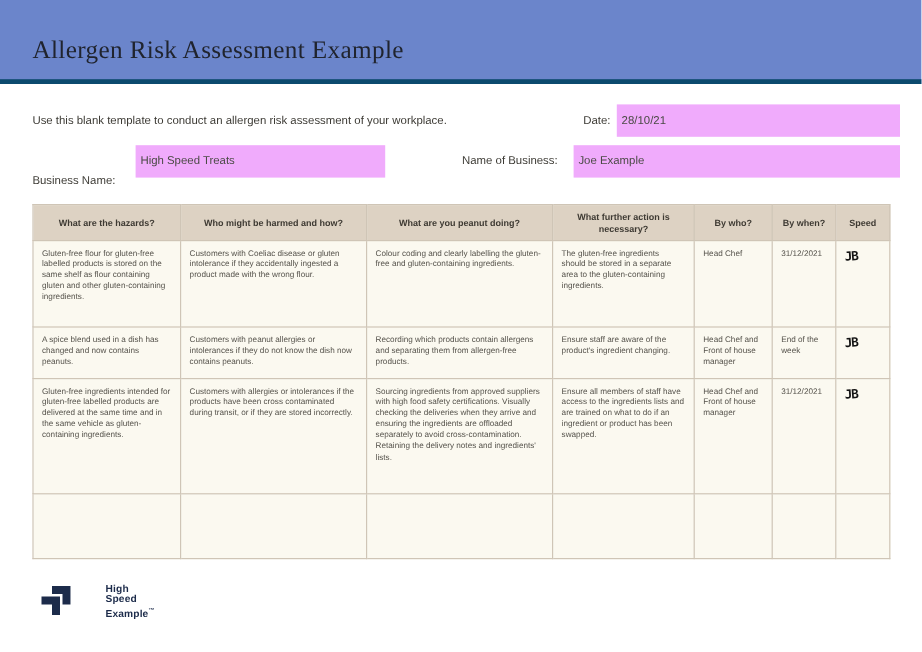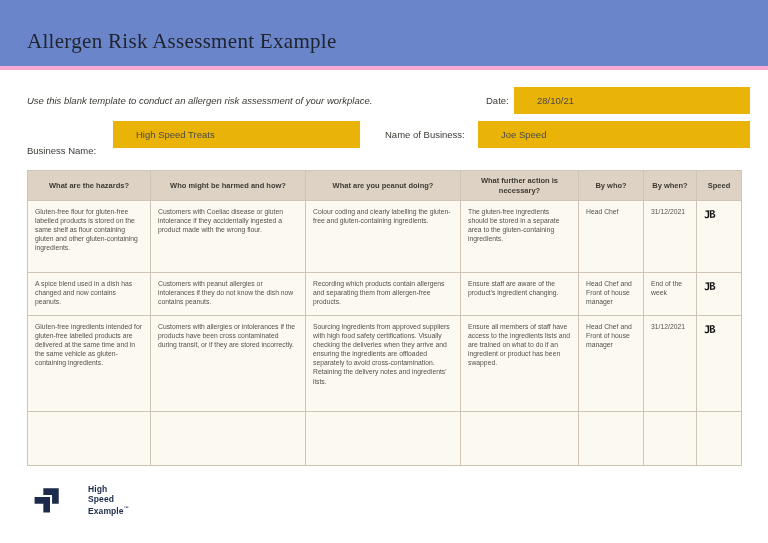--- a/index.html
+++ b/index.html
@@ -4,42 +4,42 @@
 <style>
   html,body{margin:0;padding:0}
   body{
     width:768px;height:543px;position:relative;overflow:hidden;
     background:#ffffff;
     font-family:"Liberation Sans", sans-serif;
   }
   
   .header-band{
     position:absolute;left:0;top:0;width:768px;height:66px;
-    background:#6B85CB;border-bottom:4px solid #f9a8d4;box-sizing:content-box;
+    background:#6B85CB;border-bottom:4px solid #0c4a6e;box-sizing:content-box;
   }
   .page-title{
     position:absolute;left:27px;top:29px;
     font-family:"Liberation Serif", serif;
     font-size:21px;color:#20242E;letter-spacing:.3px;font-weight:500;
   }
   
   .instruction{
     position:absolute;left:27px;top:95px;width:440px;
-    font-size:9.5px;color:#3C3A34;font-style:italic;
+    font-size:9.5px;color:#3C3A34;
   }
   .field-label{font-size:9.5px;font-weight:normal;color:#3C3A34;position:absolute}
   .lbl-date{left:486px;top:95px}
   .lbl-business{left:27px;top:145px}
   .lbl-assessor{left:385px;top:129px}
   .field{
-    position:absolute;background:#eab308;height:27px;box-sizing:border-box;
-    font-size:9.5px;color:#4A4A45;line-height:27px;padding-left:23px;
+    position:absolute;background:#f0abfc;height:27px;box-sizing:border-box;
+    font-size:9.5px;color:#4A4A45;line-height:27px;padding-left:4px;
   }
   .fld-date{left:514px;top:87px;width:236px}
-  .fld-business{left:113px;top:121px;width:247px}
+  .fld-business{left:113px;top:121px;width:208px}
   .fld-assessor{left:478px;top:121px;width:272px}
   
   table.risk{
     position:absolute;left:27px;top:170px;width:714px;
     border-collapse:collapse;table-layout:fixed;
   }
   table.risk th, table.risk td{border:1px solid #CFC5B6;box-sizing:border-box}
   table.risk th{
     background:#DDD2C3;height:30px;font-size:7.5px;font-weight:bold;
     color:#3E3A33;text-align:center;padding:2px 5px;line-height:1.25;
@@ -74,21 +74,21 @@
 
 <div class="instruction">Use this blank template to conduct an allergen risk assessment of your workplace.</div>
 
 <div class="field-label lbl-date">Date:</div>
 <div class="field fld-date">28/10/21</div>
 
 <div class="field-label lbl-business">Business Name:</div>
 <div class="field fld-business">High Speed Treats</div>
 
 <div class="field-label lbl-assessor">Name of Business:</div>
-<div class="field fld-assessor">Joe Speed</div>
+<div class="field fld-assessor">Joe Example</div>
 
 <table class="risk">
   <colgroup>
     <col style="width:123px">
       <col style="width:155px">
       <col style="width:155px">
     <col style="width:118px">
       <col style="width:65px">
       <col style="width:53px">
       <col style="width:45px">

